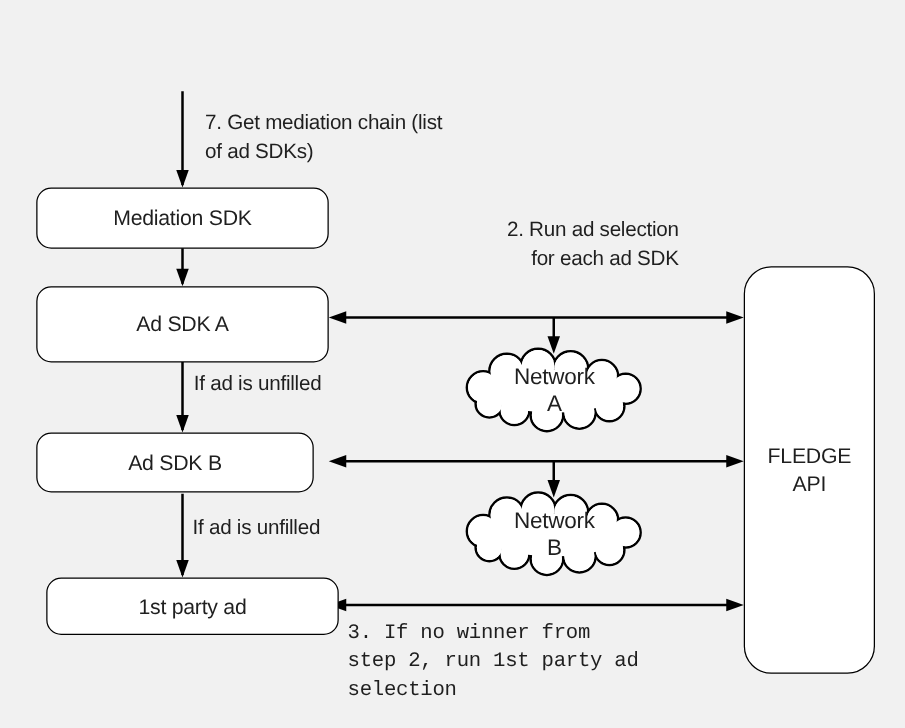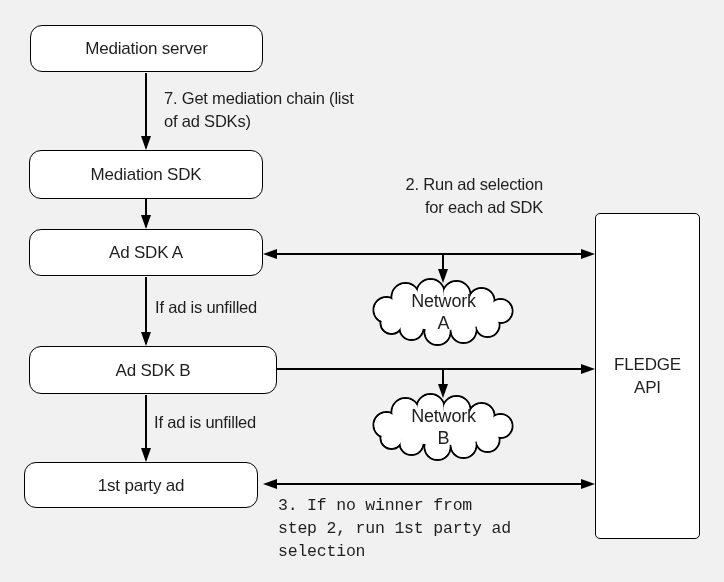--- a/index.html
+++ b/index.html
@@ -30,21 +30,21 @@
     align-items: center;
     justify-content: center;
     text-align: center;
     font-size: 17px;
     line-height: 23px;
     letter-spacing: -0.2px;
     white-space: pre-line;
     box-sizing: border-box;
   }
   .node.tall {
-    border-radius: 5px;
+    border-radius: 22px;
   }
   .note {
     position: absolute;
     font-size: 16.5px;
     line-height: 23px;
     letter-spacing: -0.2px;
     white-space: pre-line;
   }
   .cloud-label {
     position: absolute;
@@ -145,29 +145,28 @@
         <circle cx="44" cy="11" r="11"></circle>
           <circle cx="20" cy="16" r="12"></circle>
         <circle cx="-6" cy="18" r="12"></circle>
           <circle cx="-32" cy="14" r="11"></circle>
         <circle cx="-52" cy="9" r="10"></circle>
         <ellipse cx="0" cy="-1" rx="55" ry="17"></ellipse>
       </g>
     </g>
   </svg>
 
-  <div class="node" style="left:30px; top:25px; width:233px; height:47px;">Mediation server</div>
 
   <div class="node" style="left:29px; top:150px; width:234px; height:49px;">Mediation SDK</div>
 
-  <div class="node" style="left:29px; top:229px; width:234px; height:47px;">Ad SDK A</div>
+  <div class="node" style="left:29px; top:229px; width:234px; height:61px;">Ad SDK A</div>
 
-  <div class="node" style="left:29px; top:346px; width:248px; height:48px;">Ad SDK B</div>
+  <div class="node" style="left:29px; top:346px; width:222px; height:48px;">Ad SDK B</div>
 
-  <div class="node" style="left:24px; top:462px; width:234px; height:46px;">1st party ad</div>
+  <div class="node" style="left:37px; top:462px; width:234px; height:46px;">1st party ad</div>
 
   <div class="node tall" style="left:595px; top:213px; width:105px; height:326px;">FLEDGE
 API</div>
 
   <div class="cloud-label" style="left:383px; top:290px; width:121px;">Network
 A</div>
 
   <div class="cloud-label" style="left:383px; top:405px; width:121px;">Network
 B</div>
 

